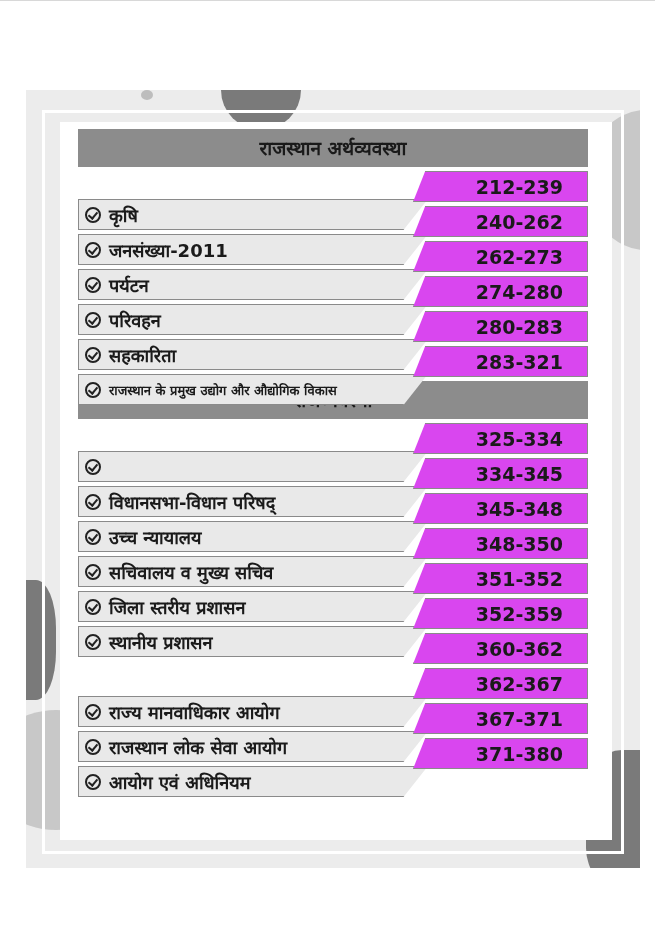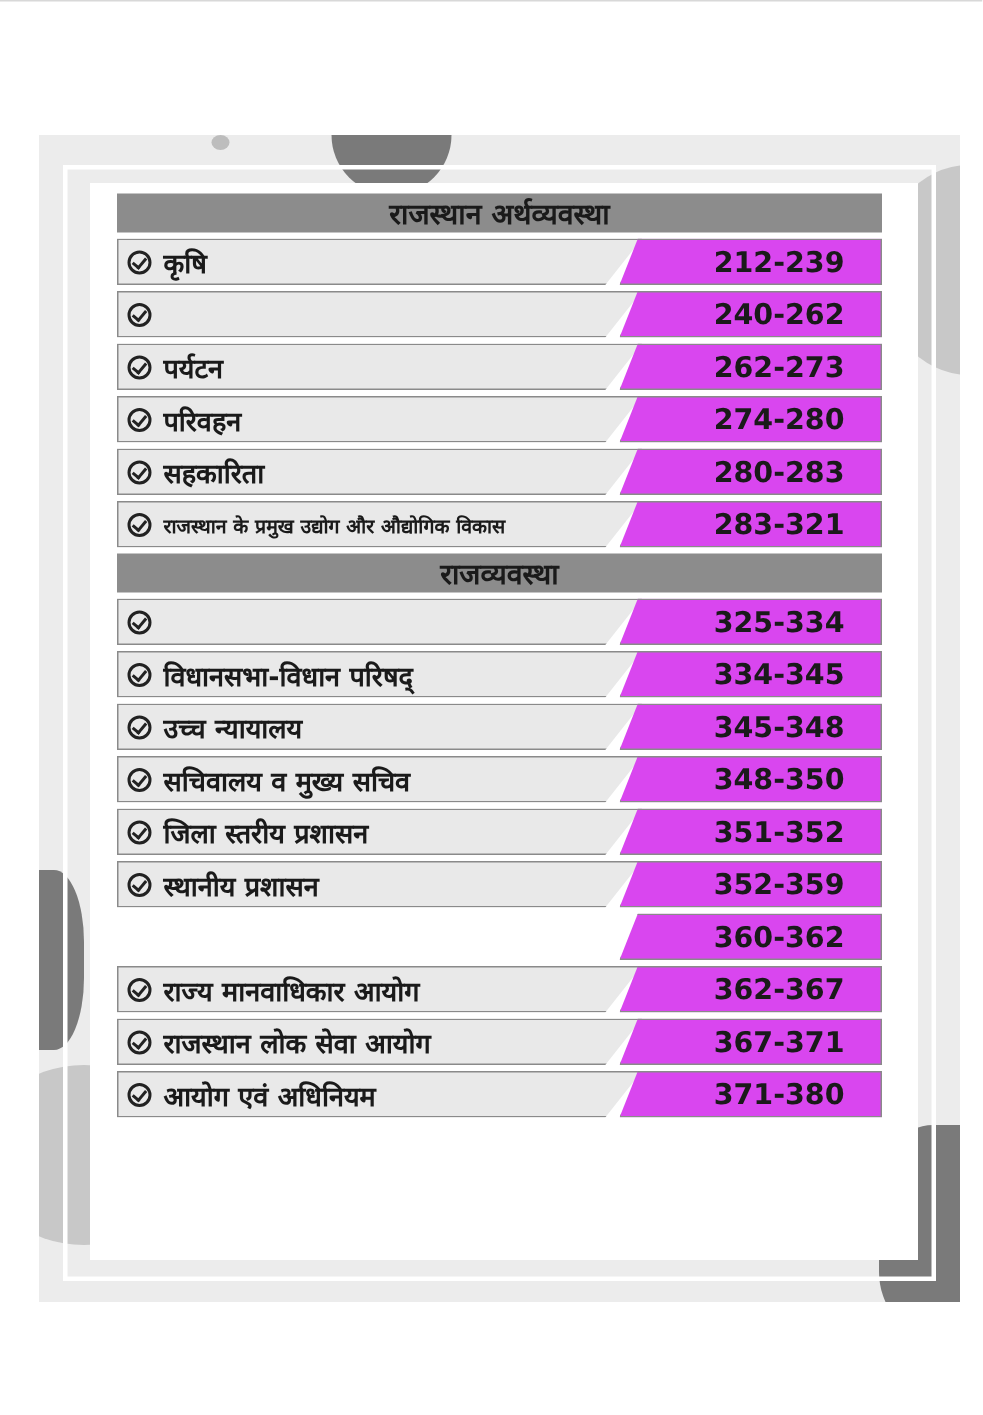--- a/index.html
+++ b/index.html
@@ -3,23 +3,23 @@
 <meta charset="utf-8">
 <style>
   html,body{margin:0;padding:0;}
   body{width:655px;height:943px;background:#fff;position:relative;overflow:hidden;font-family:"DejaVu Sans",sans-serif;}
   .topline{position:absolute;left:0;top:0;width:655px;height:1px;background:#d8d8d8;}
   .panel{position:absolute;left:26px;top:90px;width:614px;height:778px;background:#ececec;overflow:hidden;}
   .blob{position:absolute;border-radius:50%;}
   .frame{position:absolute;left:42px;top:110px;width:582px;height:744px;border:3px solid #fff;box-sizing:border-box;}
   .card{position:absolute;left:60px;top:122px;width:552px;height:718px;background:#fff;}
   .table{position:absolute;left:78px;top:129px;width:510px;}
-  .sec{height:26px;background:#8c8c8c;color:#1a1a1a;font-weight:bold;font-size:19px;display:flex;align-items:center;justify-content:center;margin-bottom:4px;}
+  .sec{height:38px;background:#8c8c8c;color:#1a1a1a;font-weight:bold;font-size:19px;display:flex;align-items:center;justify-content:center;margin-bottom:4px;}
   .row{height:31px;display:flex;position:relative;margin-bottom:4px;}
-  .left{position:relative;flex:0 0 350px;height:31px;background:#e9e9e9;border:1px solid #8a8a8a;box-sizing:border-box;display:flex;align-items:center;clip-path:polygon(0 0,100% 0,93% 100%,0 100%);}
+  .left{position:relative;flex:0 0 350px;height:31px;background:#e9e9e9;border:1px solid #8a8a8a;box-sizing:border-box;display:flex;align-items:center;clip-path:polygon(0 0,100% 0,93% 100%,0 100%);margin-top:28px;}
   .right{position:absolute;right:0;top:0;width:175px;height:31px;background:#d946ef;border:1px solid #8a8a8a;box-sizing:border-box;clip-path:polygon(7% 0,100% 0,100% 100%,0 100%);display:flex;align-items:center;justify-content:flex-end;padding-right:24px;font-weight:bold;font-size:19px;color:#1a1a1a;}
   .chk{width:16px;height:16px;border:2.5px solid #222;border-radius:50%;margin:0 8px 0 6px;box-sizing:border-box;position:relative;flex:0 0 auto;}
   .chk:after{content:"";position:absolute;left:3px;top:1px;width:4px;height:7px;border-right:2.5px solid #222;border-bottom:2.5px solid #222;transform:rotate(40deg);}
   .lbl{font-weight:bold;font-size:18px;color:#1a1a1a;white-space:nowrap;}
   .lbl.small{font-size:13px;}
 </style>
 </head>
 <body>
 
 <div class="topline"></div>
@@ -39,20 +39,21 @@
   <div class="row">
       <div class="left">
         <span class="chk"></span>
         <span class="lbl">कृषि</span>
       </div>
       <div class="right">212-239</div>
     </div>
   <div class="row">
       <div class="left">
         <span class="chk"></span>
+        <span class="lbl">जनसंख्या-2011</span>
       </div>
       <div class="right">240-262</div>
     </div>
   <div class="row">
       <div class="left">
         <span class="chk"></span>
         <span class="lbl">पर्यटन</span>
       </div>
       <div class="right">262-273</div>
     </div>

